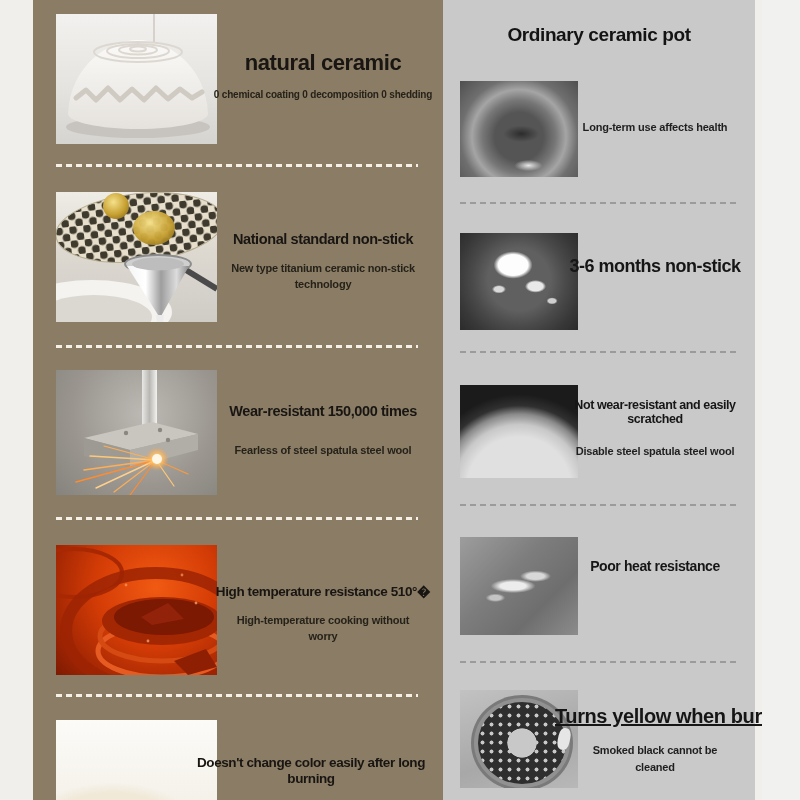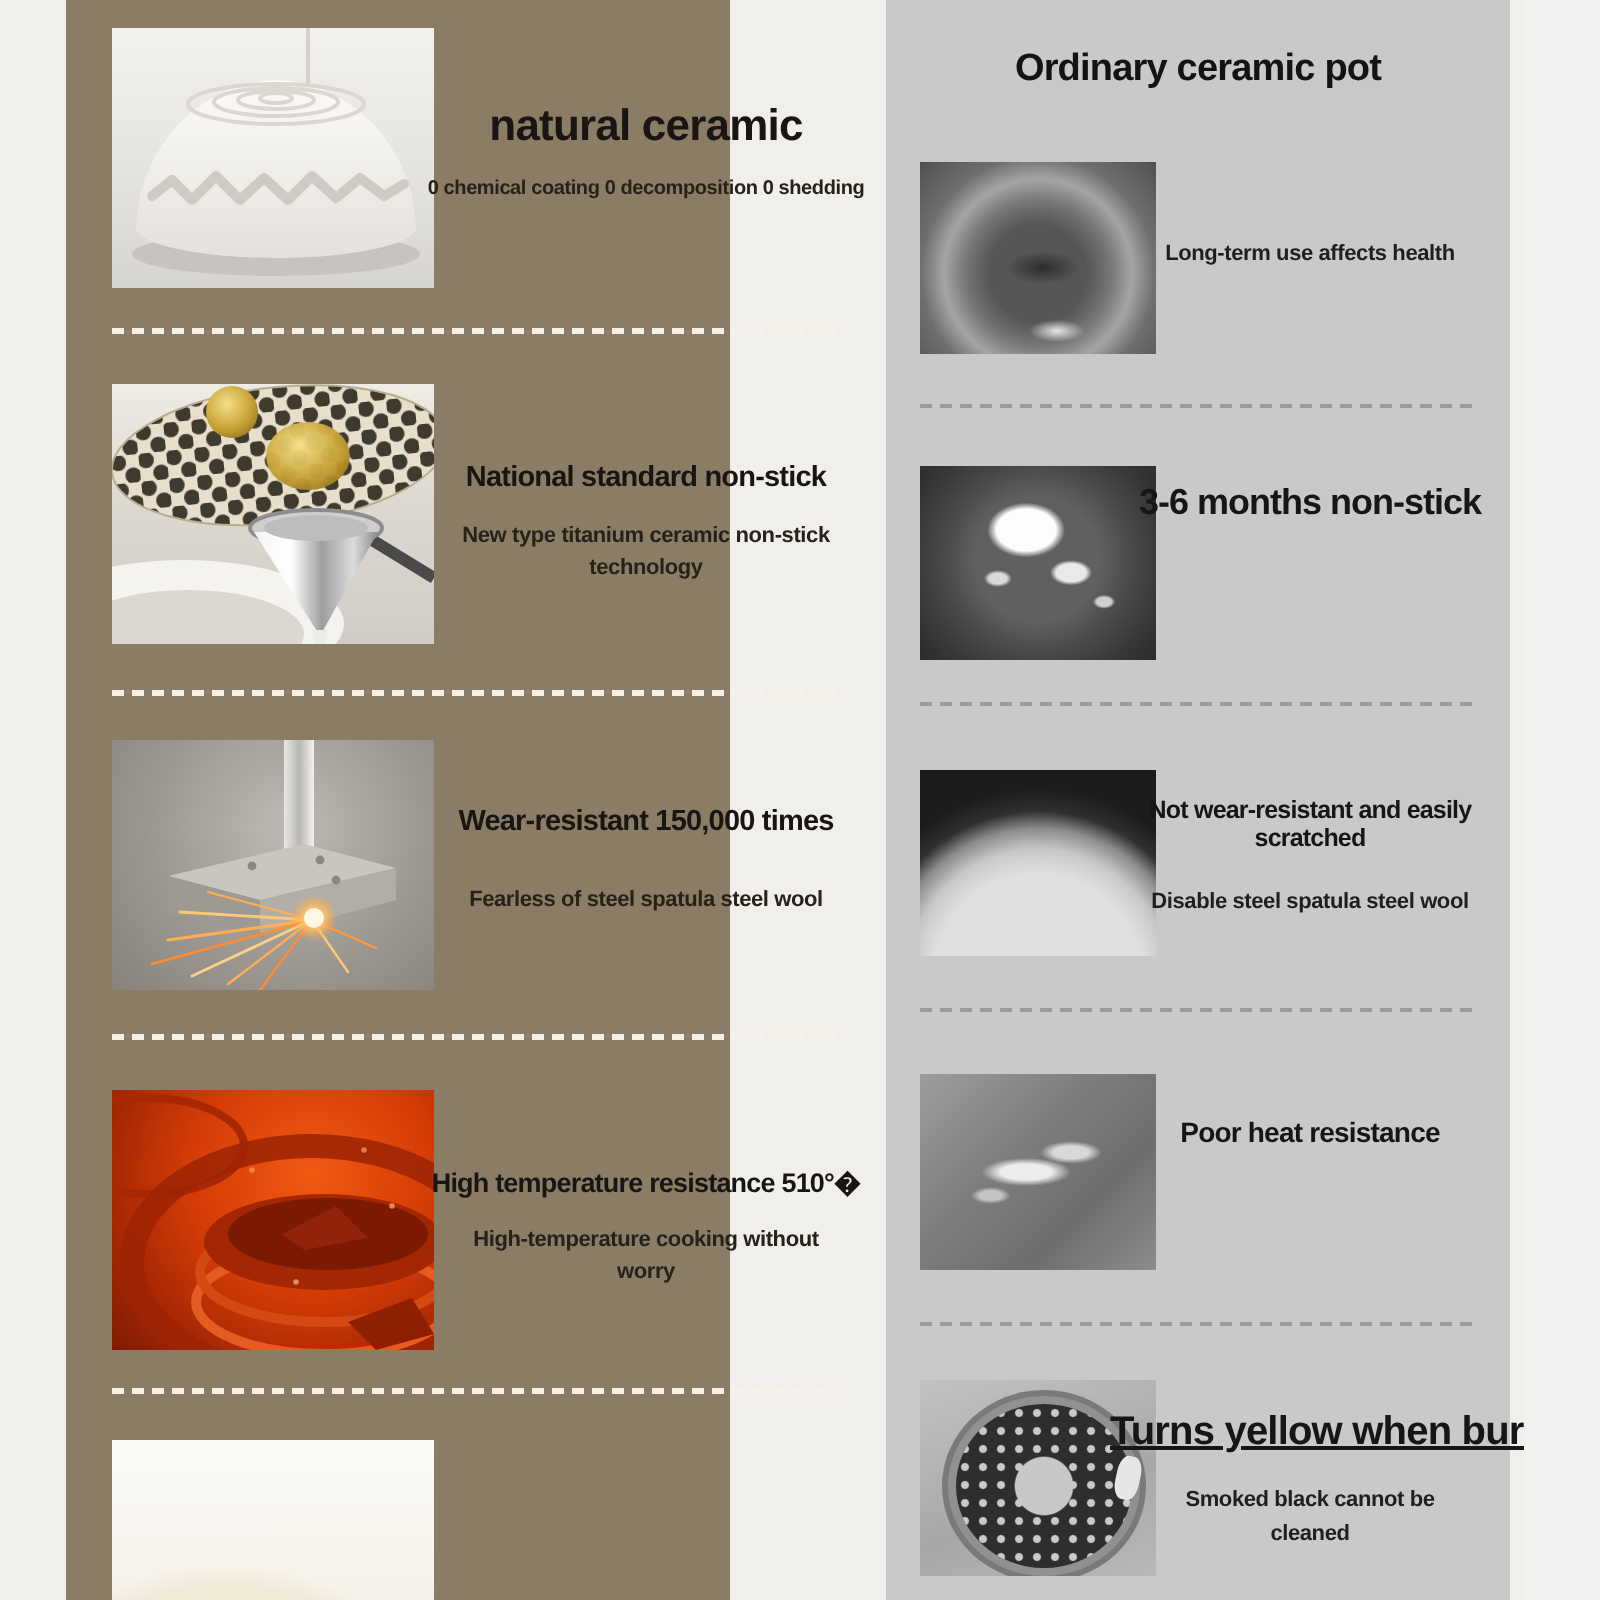--- a/index.html
+++ b/index.html
@@ -3,21 +3,21 @@
 <meta charset="utf-8">
 <style>
   html,body{margin:0;padding:0;background:#e9e8e6;}
   .canvas{
     position:relative;width:800px;height:800px;overflow:hidden;
     background:#f0efec;
     font-family:"Liberation Sans",sans-serif;
     -webkit-font-smoothing:antialiased;
   }
   
-  .col-left{position:absolute;left:33px;top:0;width:332px;height:800px;background:#8b7d65;}
+  .col-left{position:absolute;left:33px;top:0;width:410px;height:800px;background:#8b7d65;}
   .col-right{position:absolute;left:443px;top:0;width:312px;height:800px;background:#c9c9c9;}
   .strip-right{position:absolute;left:762px;top:0;width:38px;height:800px;background:#f1f1f0;}
 
   
   .photo{position:absolute;overflow:hidden;}
   .photo svg{position:absolute;left:0;top:0;}
   .lphoto{left:23px;width:161px;}
   .rphoto{left:17px;width:118px;}
 
   
@@ -216,35 +216,38 @@
       </svg>
     </div>
     <div class="txt txt-l" style="top:584px;">
       <div class="title t-md" style="font-size:13.5px;">High temperature resistance 510°�</div>
       <div class="sub w200">High-temperature cooking without worry</div>
     </div>
 
     <div class="sep sep-l" style="top:694px;"></div>
 
     <div class="photo lphoto p-l5" style="top:720px;height:100px;"></div>
+    <div class="txt" style="top:755px;left:152px;width:252px;text-align:center;">
+      <div class="title t-md-wrap">Doesn't change color easily after long burning</div>
+    </div>
   </div>
 
   <div class="col-right">
 
     <div class="heading">Ordinary ceramic pot</div>
 
     <div class="photo rphoto p-r1" style="top:81px;height:96px;"></div>
     <div class="txt txt-r" style="top:105px;">
       <div class="sub sub-r" style="margin-top:14px;">Long-term use affects health</div>
     </div>
 
     <div class="sep sep-r" style="top:202px;"></div>
 
     <div class="photo rphoto p-r2" style="top:233px;height:97px;"></div>
-    <div class="txt txt-r" style="top:241px;">
+    <div class="txt txt-r" style="top:256px;">
       <div class="title t-lg">3-6 months non-stick</div>
     </div>
 
     <div class="sep sep-r" style="top:351px;"></div>
 
     <div class="photo rphoto p-r3" style="top:385px;height:93px;"></div>
     <div class="txt txt-r" style="top:398px;">
       <div class="title t-sm w200">Not wear-resistant and easily scratched</div>
       <div class="sub sub-r w200" style="margin-top:16px;font-size:11px;">Disable steel spatula steel wool</div>
     </div>

